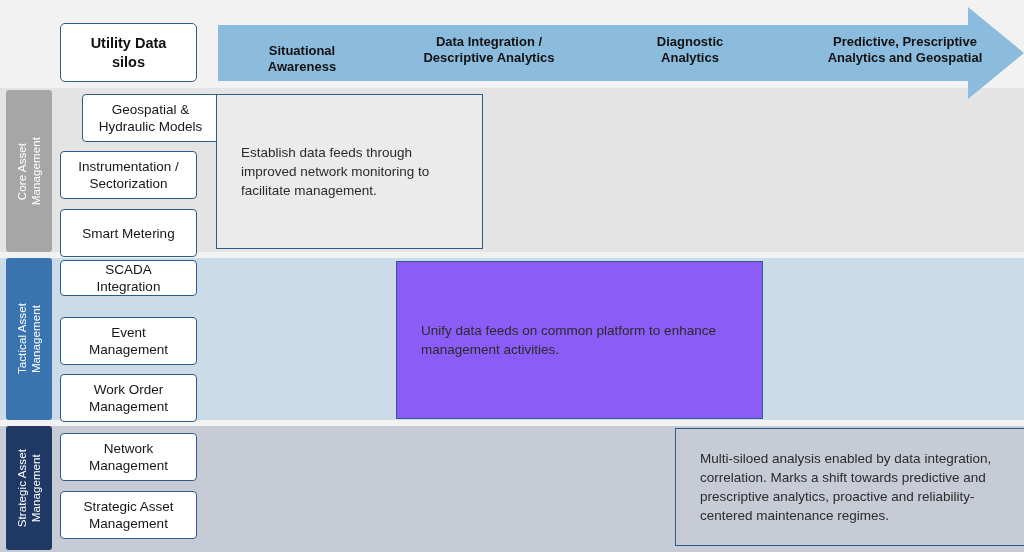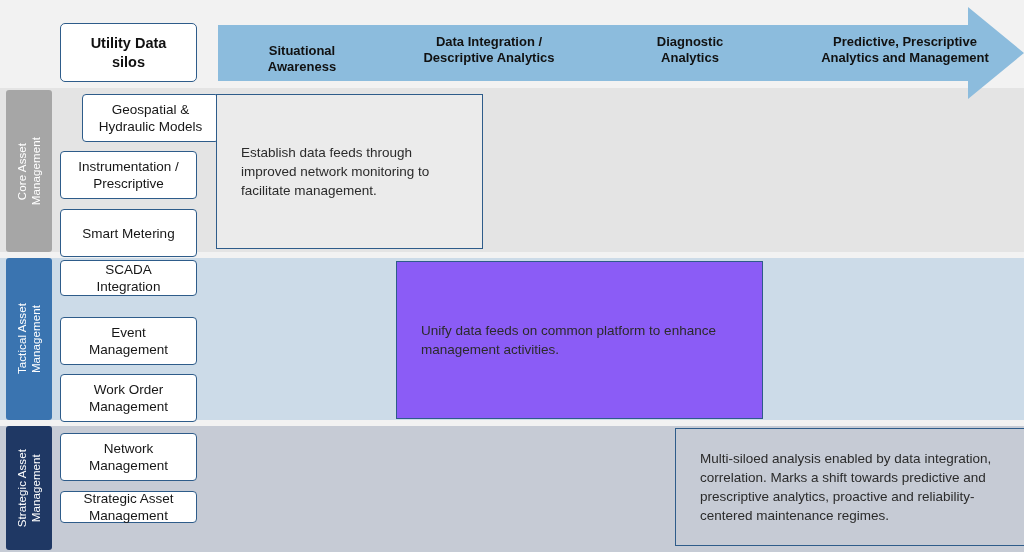--- a/index.html
+++ b/index.html
@@ -119,21 +119,21 @@
     white-space: pre-line;
   }
 
   #silo-0 { top: 94px;  height: 48px; margin-left: 22px; }
   #silo-1 { top: 151px; height: 48px; }
   #silo-2 { top: 209px; height: 48px; }
   #silo-3 { top: 260px; height: 36px; }
   #silo-4 { top: 317px; height: 48px; }
   #silo-5 { top: 374px; height: 48px; }
   #silo-6 { top: 433px; height: 48px; }
-  #silo-7 { top: 491px; height: 32px; }
+  #silo-7 { top: 491px; height: 48px; }
 
   
   .callout {
     position: absolute;
     border: 1.6px solid #2e5c8a;
     display: flex;
     align-items: center;
     padding: 0 24px;
     font-size: 13.5px;
     line-height: 19px;
@@ -184,29 +184,29 @@
     </svg>
   </div>
 
   <div class="arrow-stage" id="stage-0">Situational
 Awareness</div>
   <div class="arrow-stage" id="stage-1">Data Integration /
 Descriptive Analytics</div>
   <div class="arrow-stage" id="stage-2">Diagnostic
 Analytics</div>
   <div class="arrow-stage" id="stage-3">Predictive, Prescriptive
-Analytics and Management</div>
+Analytics and Geospatial</div>
 
   <div id="silo-title">Utility Data
 silos</div>
 
   <div class="silo-box" id="silo-0">Geospatial &amp;
 Hydraulic Models</div>
   <div class="silo-box" id="silo-1">Instrumentation /
-Prescriptive</div>
+Sectorization</div>
   <div class="silo-box" id="silo-2">Smart Metering</div>
   <div class="silo-box" id="silo-3">SCADA
 Integration</div>
   <div class="silo-box" id="silo-4">Event
 Management</div>
   <div class="silo-box" id="silo-5">Work Order
 Management</div>
   <div class="silo-box" id="silo-6">Network
 Management</div>
   <div class="silo-box" id="silo-7">Strategic Asset

